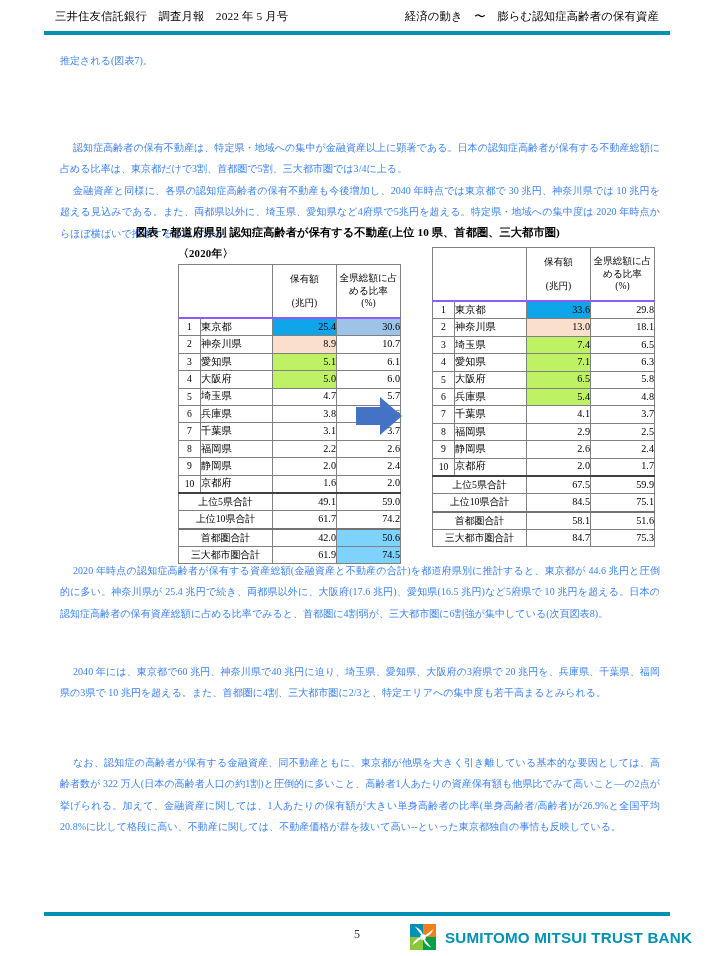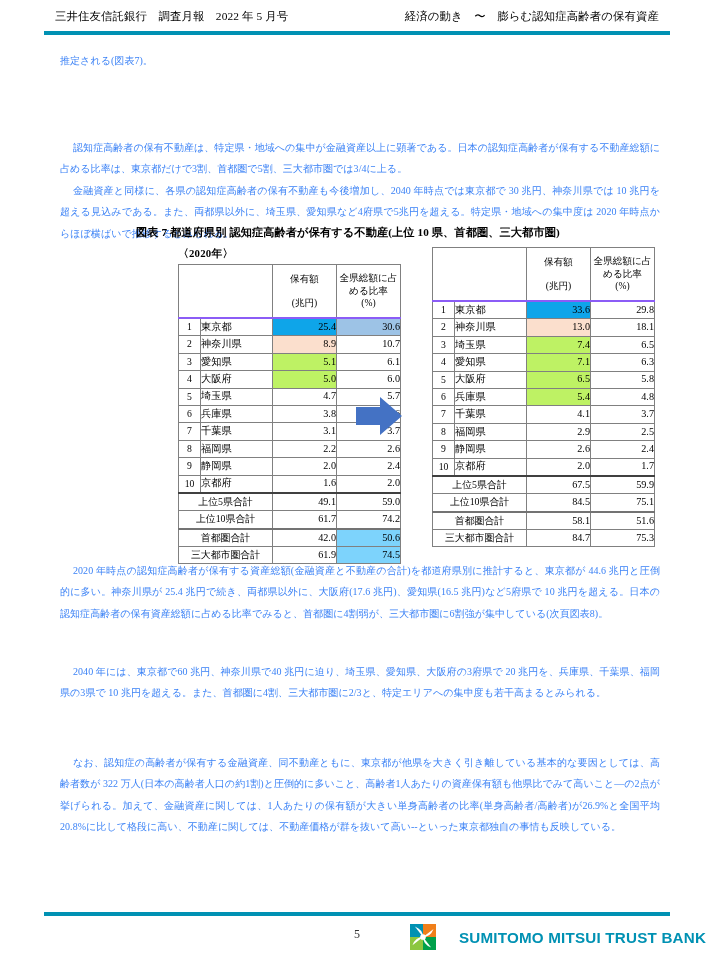--- a/index.html
+++ b/index.html
@@ -178,21 +178,21 @@
     width: 714px;
     text-align: center;
     font-size: 12px;
     color: #333;
   }
   .brand {
     position: absolute;
     left: 410px; top: 924px;
     display: flex;
     align-items: center;
-    gap: 23px;
+    gap: 9px;
   }
   .brand-name {
     font-family: "Liberation Sans", sans-serif;
     font-size: 15.2px;
     font-weight: bold;
     color: #0091b3;
     letter-spacing: 0.2px;
     white-space: nowrap;
   }
 </style>

